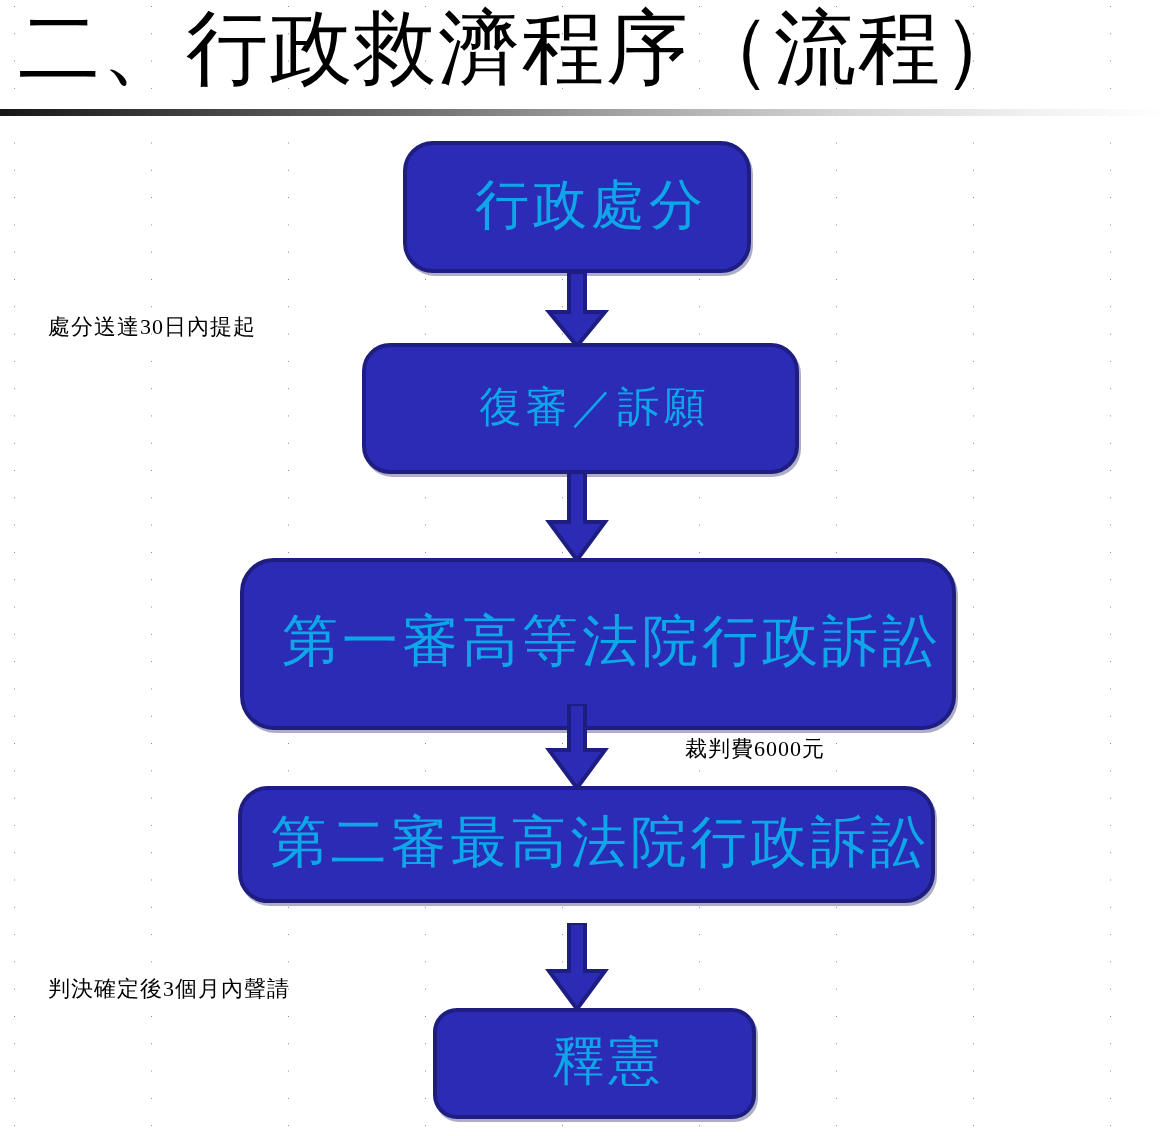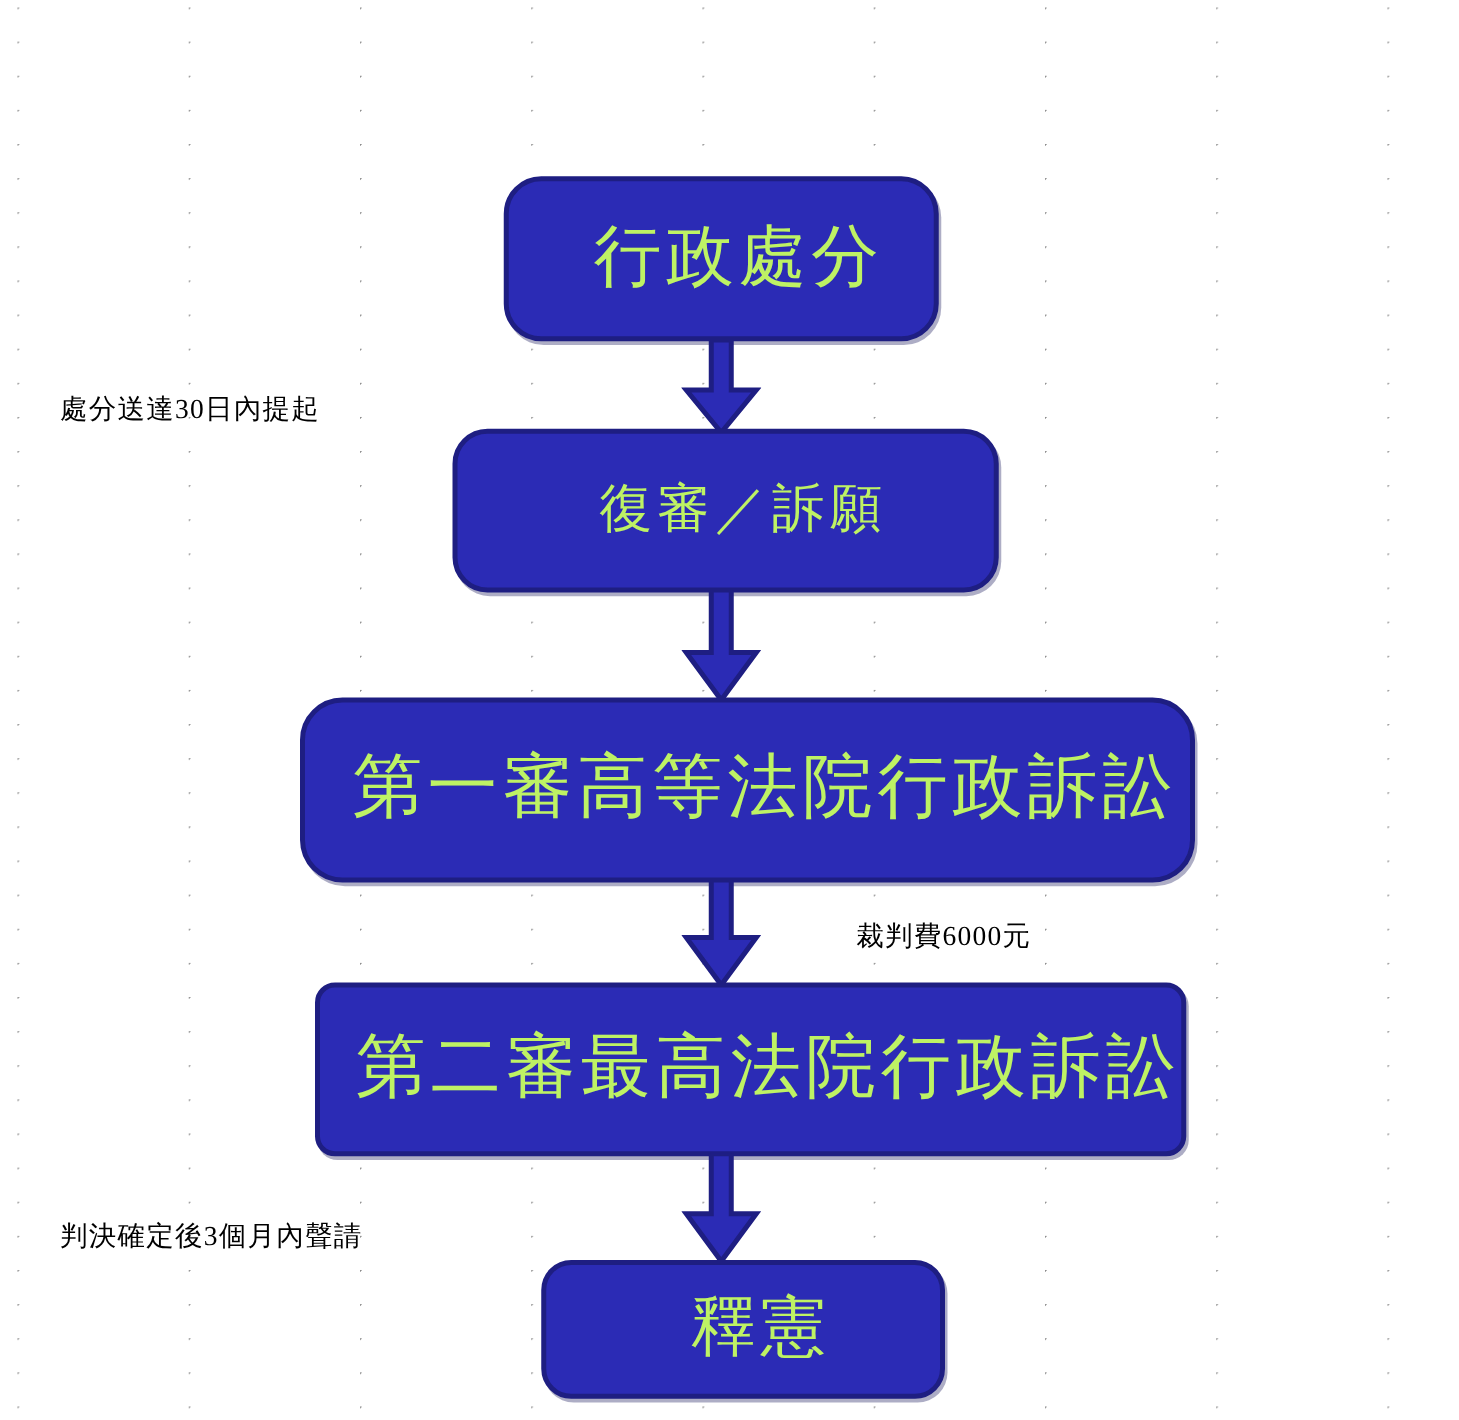--- a/index.html
+++ b/index.html
@@ -53,40 +53,40 @@
     background: linear-gradient(to right, #161616 0%, #2c2c2c 8%, #6d6d6d 35%, #a8a8a8 55%, #d4d4d4 72%, #f0f0f0 88%, #ffffff 100%);
   }
 
   
   .node {
     position: absolute;
     box-sizing: border-box;
     background: #2B2BB5;
     border: 4px solid #1E1E82;
     border-radius: 26px;
-    color: #bef264;
+    color: #0ea5e9;
     display: flex;
     align-items: center;
     justify-content: center;
     text-align: center;
     font-family: "Liberation Serif", "DejaVu Serif", serif;
     letter-spacing: 4px;
     white-space: nowrap;
     box-shadow: 2px 3px 0 rgba(20,20,90,0.35);
     padding-left: 28px;
   }
   .node .node-label {
     display: block;
     transform: translateY(-2px);
   }
 
   #node-1 { left: 403px; top: 141px;  width: 348px; height: 132px; font-size: 54px; border-radius: 30px; }
   #node-2 { left: 362px; top: 343px;  width: 437px; height: 131px; font-size: 42px; border-radius: 28px; }
-  #node-3 { left: 240px; top: 558px;  width: 716px; height: 148px; font-size: 56px; border-radius: 34px; }
-  #node-4 { left: 252px; top: 786px;  width: 697px; height: 139px; font-size: 56px; border-radius: 16px; }
+  #node-3 { left: 240px; top: 558px;  width: 716px; height: 172px; font-size: 56px; border-radius: 34px; }
+  #node-4 { left: 238px; top: 786px;  width: 697px; height: 117px; font-size: 56px; border-radius: 30px; }
   #node-5 { left: 433px; top: 1008px; width: 323px; height: 111px; font-size: 52px; border-radius: 24px; }
 
   
   .arrow {
     position: absolute;
     width: 64px;
   }
   .arrow svg { display: block; width: 100%; height: 100%; }
 
   #arrow-1 { left: 545px; top: 272px;  height: 76px; }
@@ -109,20 +109,24 @@
   #ann-3 { left: 685px; top: 496px; }
   #ann-4 { left: 48px;  top: 732px; }
   #ann-5 { left: 685px; top: 732px; }
   #ann-6 { left: 48px;  top: 972px; }
 </style>
 </head>
 <body>
 
 <div id="page">
 
+  <div id="title-area">
+    <div id="page-title">二、行政救濟程序（流程）</div>
+    <div id="title-rule"></div>
+  </div>
 
   <div class="node" id="node-1">
     <span class="node-label">行政處分</span>
   </div>
 
   <div class="arrow" id="arrow-1">
     <svg viewBox="0 0 64 76" preserveAspectRatio="none" aria-hidden="true">
       <polygon points="24,0 40,0 40,40 60,40 32,74 4,40 24,40" fill="#2B2BB5" stroke="#1E1E82" stroke-width="4" stroke-linejoin="miter"></polygon>
     </svg>
   </div>

